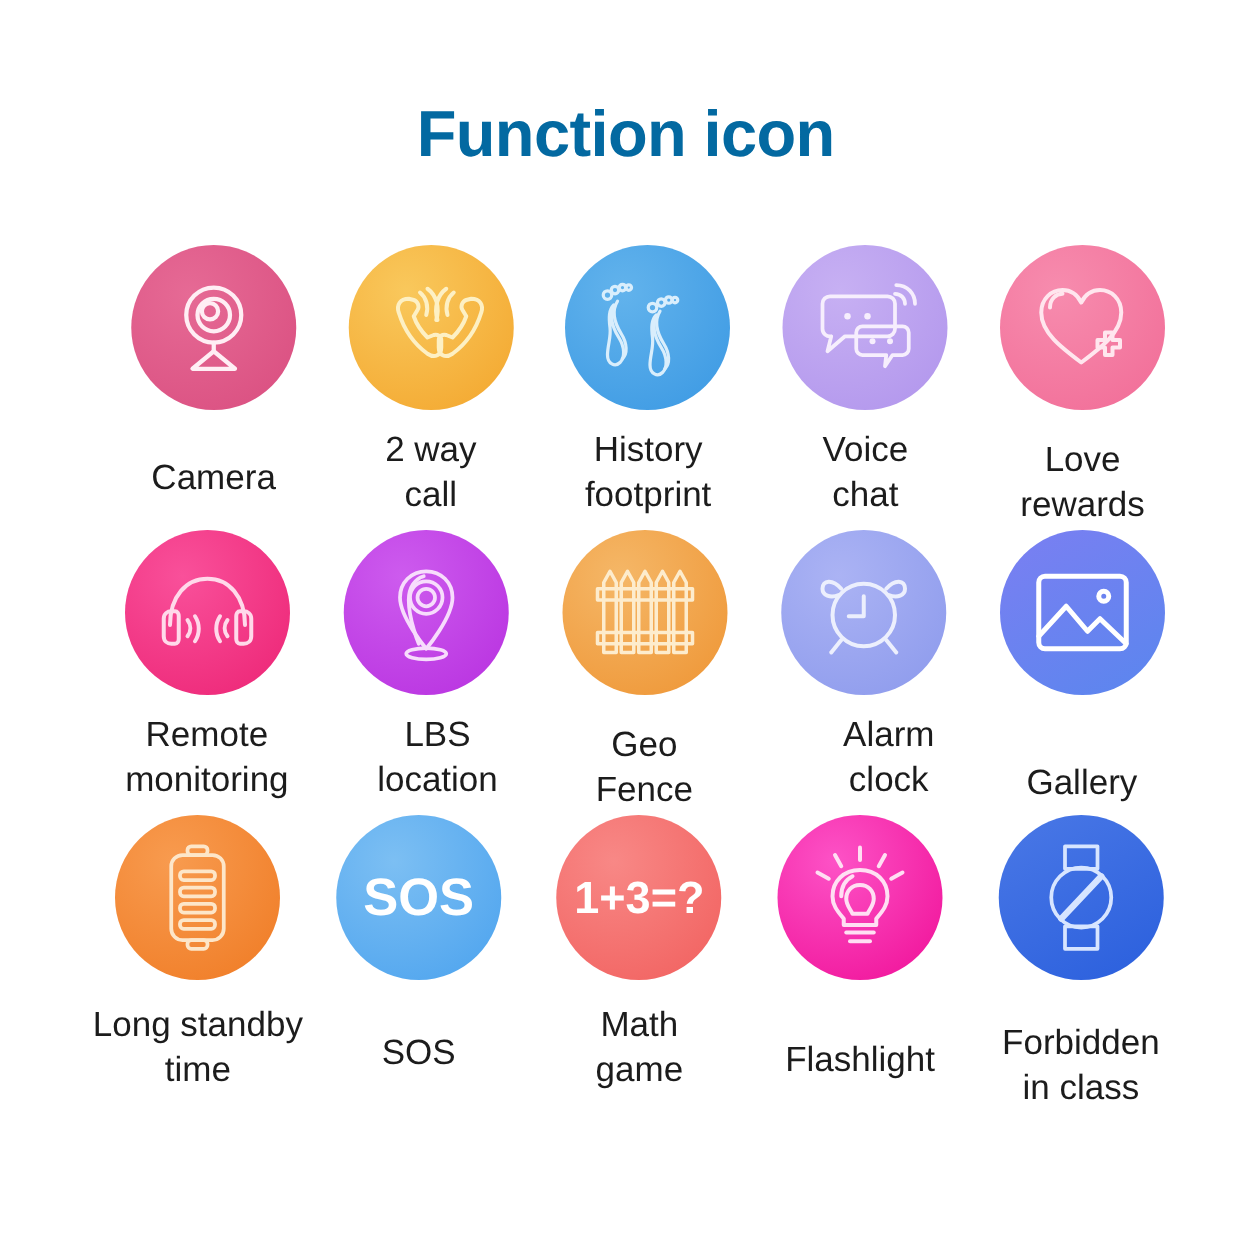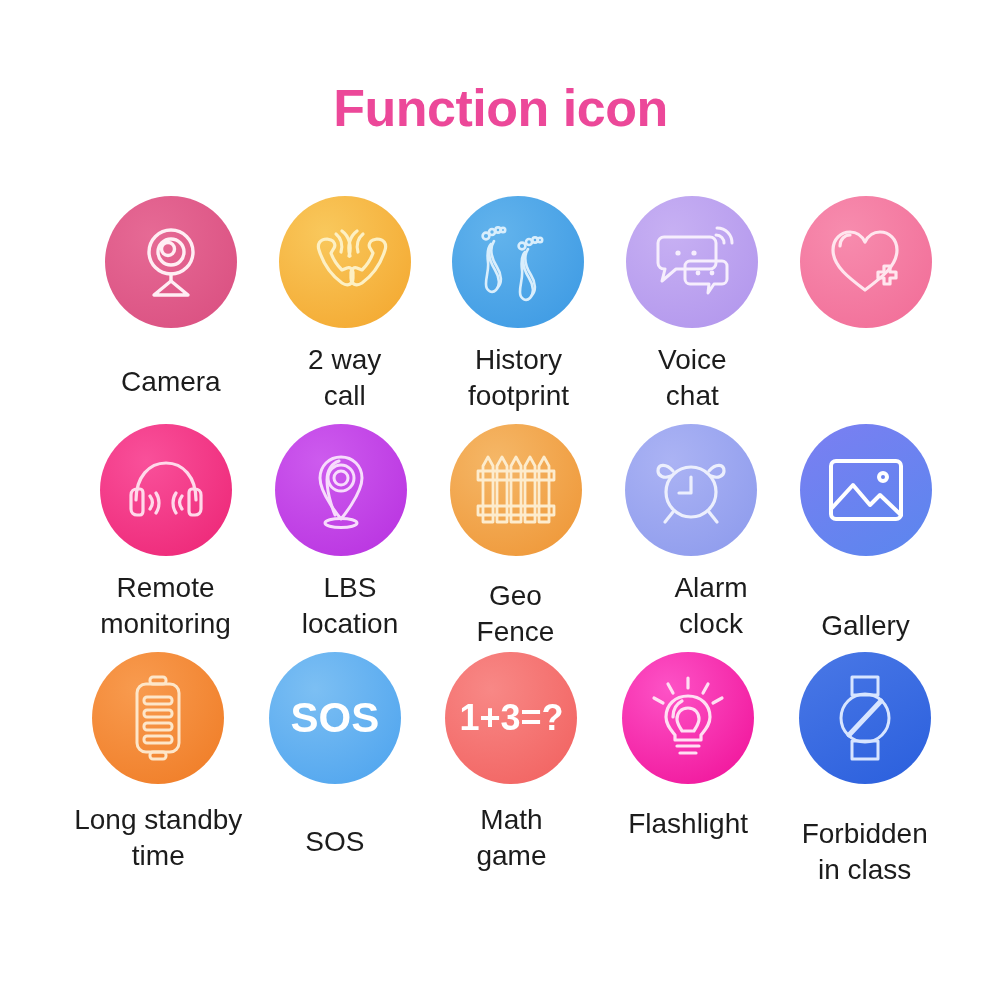--- a/index.html
+++ b/index.html
@@ -20,21 +20,21 @@
   }
 
   .page-title {
     position: absolute;
     top: 78px;
     left: 0;
     width: 1001px;
     text-align: center;
     font-size: 52px;
     font-weight: bold;
-    color: #ec4899;
+    color: #0369a1;
     letter-spacing: -0.5px;
     font-family: "Liberation Sans", sans-serif;
   }
 
   .grid {
     position: absolute;
     top: 196px;
     left: 48px;
     width: 905px;
   }
@@ -96,21 +96,21 @@
 
   .c-r2-1 .caption { }
   .c-r2-2 .caption { margin-top: 14px; margin-left: 19px; }
   .c-r2-3 .caption { margin-top: 22px; }
   .c-r2-4 .caption { margin-top: 14px; margin-left: 41px; }
   .c-r2-5 .caption { margin-top: 52px; }
 
   .c-r3-1 .caption { margin-top: 18px; }
   .c-r3-2 .caption { margin-top: 40px; }
   .c-r3-3 .caption { margin-top: 18px; }
-  .c-r3-4 .caption { margin-top: 22px; }
+  .c-r3-4 .caption { margin-top: 46px; }
   .c-r3-5 .caption { margin-top: 32px; }
 
   
   .row-1 { padding-left: 36px; }
   .row-2 { padding-left: 30px; }
   .row-3 { padding-left: 22px; }
 </style>
 </head>
 <body>
 
@@ -218,20 +218,22 @@
           <span>
             <svg width="78" height="72" viewBox="0 0 78 72" fill="none" stroke="#ffe6ee" stroke-width="3.2" stroke-linecap="round" stroke-linejoin="round">
               <path d="M38 64 C22 52 6 40 6 24 C6 13 14 6 23 6 C30 6 35 10 38 16
                        C41 10 46 6 53 6 C62 6 70 13 70 24 C70 40 54 52 38 64 Z"></path>
               <path d="M13 20 C13 13 18 9 23 9"></path>
 
               <path d="M57 40 H63 V46 H69 V52 H63 V58 H57 V52 H51 V46 H57 Z" fill="none"></path>
             </svg>
           </span>
         </div>
+        <div class="caption">Love
+rewards</div>
       </div>
 
     </div>
 
     <div class="row row-2">
 
       <div class="cell c-r2-1">
         <div class="bubble" style="background:radial-gradient(circle at 35% 28%, #f9509a, #ec2374);">
           <span>
             <svg width="86" height="70" viewBox="0 0 86 70" fill="none" stroke="#ffd9ea" stroke-width="3.2" stroke-linecap="round" stroke-linejoin="round">

